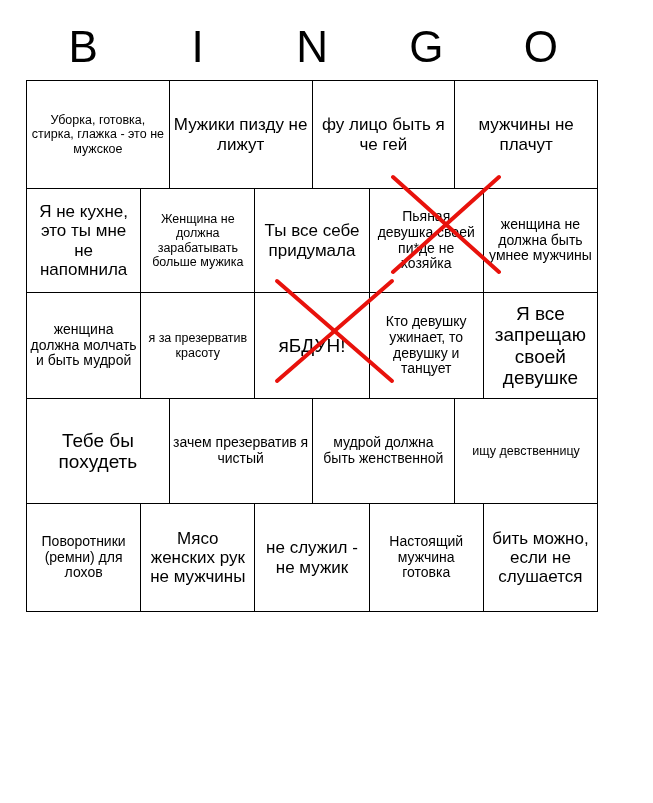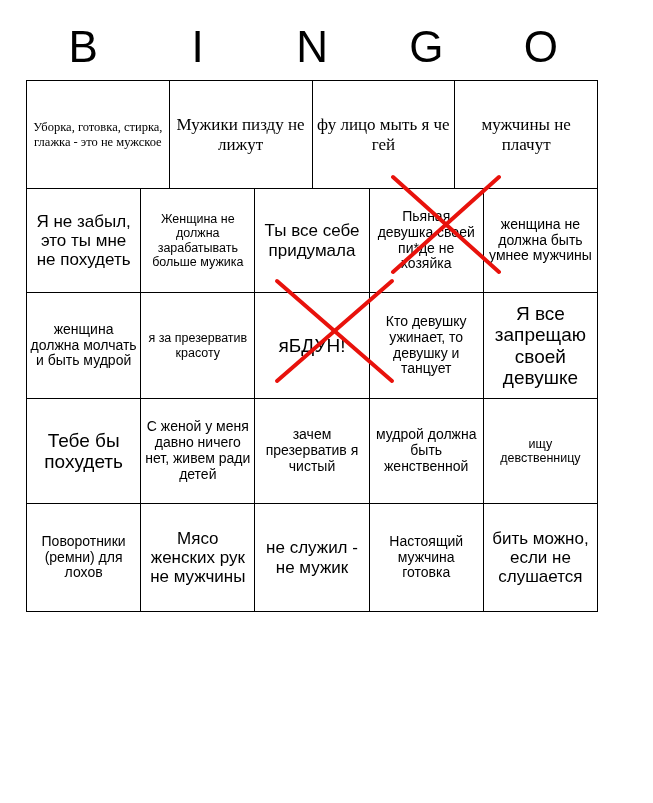--- a/index.html
+++ b/index.html
@@ -60,21 +60,21 @@
     padding: 2px 3px;
     overflow: hidden;
     position: relative;
   }
   .cell span {
     display: block;
     width: 100%;
     line-height: 1.13;
   }
   
-  .r0 .cell { height: 108px; font-family: Liberation Serif, serif; }
+  .r0 .cell { height: 108px; }
   .r1 .cell { height: 104px; }
   .r2 .cell { height: 106px; }
   .r3 .cell { height: 105px; }
   .r4 .cell { height: 108px; }
 
   
   .fs-xs span { font-size: 12.5px; }
   .fs-sm span { font-size: 14px; }
   .fs-md span { font-size: 17px; }
   .fs-lg span { font-size: 19px; }
@@ -107,30 +107,30 @@
   <div id="grid">
 
     <div class="row r0">
       <div class="cell fs-xs">
           <span>Уборка, готовка, стирка, глажка - это не мужское</span>
         </div>
       <div class="cell fs-md">
           <span>Мужики пизду не лижут</span>
         </div>
       <div class="cell fs-md">
-          <span>фу лицо мыть я че гей</span>
+          <span>фу лицо быть я че гей</span>
         </div>
       <div class="cell fs-md">
           <span>мужчины не плачут</span>
         </div>
     </div>
 
     <div class="row r1">
       <div class="cell fs-md">
-          <span>Я не забыл, это ты мне не похудеть</span>
+          <span>Я не кухне, это ты мне не напомнила</span>
         </div>
       <div class="cell fs-xs">
           <span>Женщина не должна зарабатывать больше мужика</span>
         </div>
       <div class="cell fs-md">
           <span>Ты все себе придумала</span>
         </div>
       <div class="cell fs-sm">
           <span>Пьяная девушка своей пи*де не хозяйка</span>
         </div>
@@ -153,23 +153,20 @@
           <span>Кто девушку ужинает, то девушку и танцует</span>
         </div>
       <div class="cell fs-lg">
           <span>Я все запрещаю своей девушке</span>
         </div>
     </div>
 
     <div class="row r3">
       <div class="cell fs-lg">
           <span>Тебе бы похудеть</span>
-        </div>
-      <div class="cell fs-sm">
-          <span>С женой у меня давно ничего нет, живем ради детей</span>
         </div>
       <div class="cell fs-sm">
           <span>зачем презерватив я чистый</span>
         </div>
       <div class="cell fs-sm">
           <span>мудрой должна быть женственной</span>
         </div>
       <div class="cell fs-xs">
           <span>ищу девственницу</span>
         </div>

